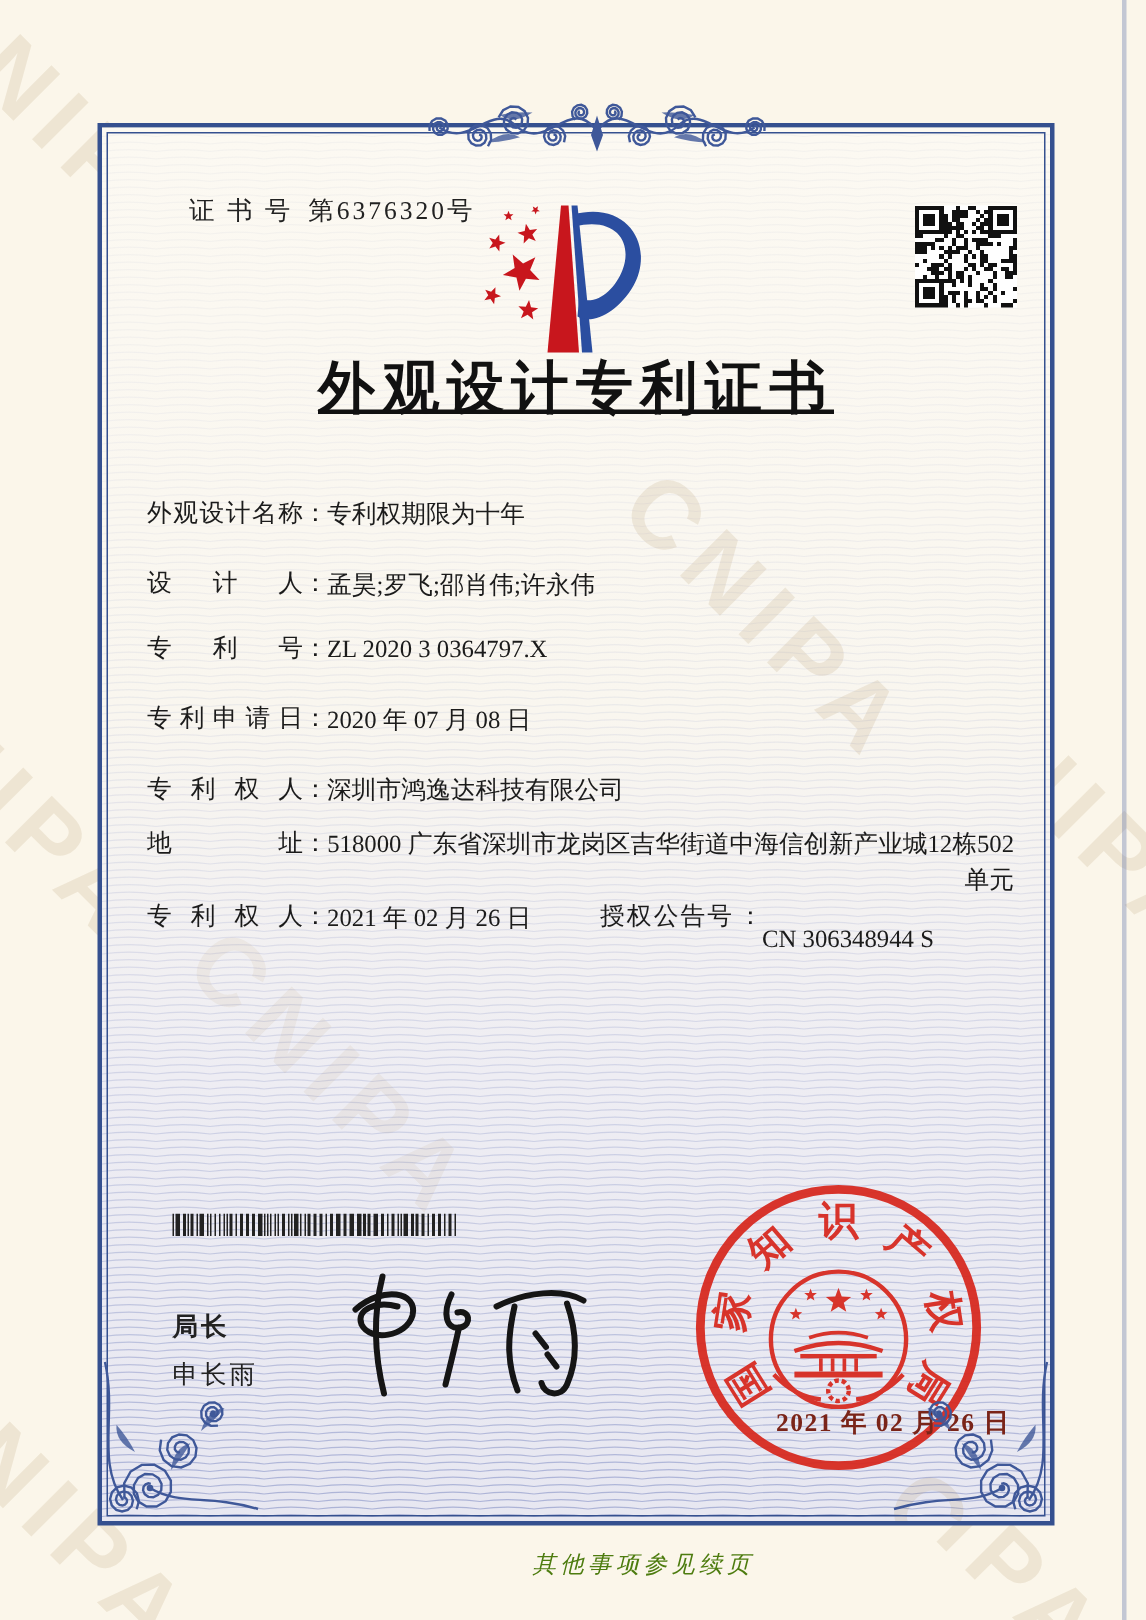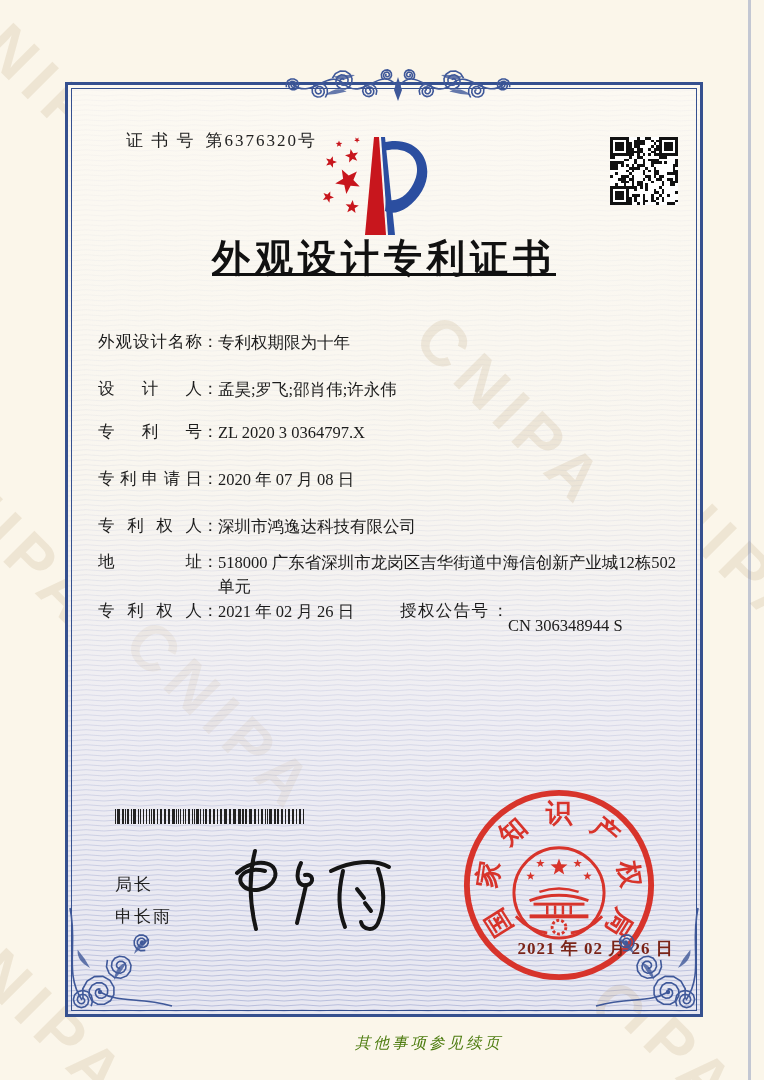--- a/index.html
+++ b/index.html
@@ -27,21 +27,21 @@
   .flabel{position:absolute;left:30px;display:inline-block;width:104px;text-align:justify;text-align-last:justify;white-space:nowrap;}
   .fcolon{position:absolute;left:134px;}
   .fvalue{position:absolute;left:150px;display:inline-block;width:500px;line-height:24px;}
   .g2{left:332px;width:88px;}
   .g2c{left:424px;}
   .g2v{left:440px;width:240px;margin-top:14px;}
   .body-text{position:absolute;left:30px;top:543px;width:584px;}
   .body-text p{margin:0;text-indent:34px;line-height:29px;font-size:16.5px;font-style:italic;color:#1d1d1d;letter-spacing:0.3px;}
   .barcode{position:absolute;left:45px;top:724px;}
   .signer{position:absolute;left:47px;font-family:"Liberation Sans",sans-serif;font-size:17px;color:#222;letter-spacing:2px;}
-  .signer.t{top:788px;} .signer.n{top:820px;}
+  .signer.t{top:788px;font-weight:bold;} .signer.n{top:820px;}
   .signature{position:absolute;left:135px;top:752px;z-index:3;}
   .seal{position:absolute;left:393px;top:702px;z-index:3;opacity:0.93;}
   .seal-date{position:absolute;left:420px;top:852px;width:215px;text-align:center;font-size:17px;font-weight:bold;
              color:#7a2418;letter-spacing:1px;z-index:4;}
   .page-footer{position:absolute;left:0;top:898px;width:100%;text-align:center;font-size:14.5px;letter-spacing:2px;color:#3a3a3a;}
   .cont-note{position:absolute;left:0;top:1033px;width:100%;text-align:center;font-size:15.5px;font-style:italic;
              letter-spacing:3px;color:#4d7c0f;z-index:2;padding-left:47px;}
   .fl{position:absolute;z-index:4;pointer-events:none;}
   .fl.top{left:215px;top:-30px;}
   .fl.bl{left:-14px;bottom:-18px;}
@@ -651,21 +651,21 @@
             <span class="fvalue">2020 年 07 月 08 日</span>
           </div>
           <div class="frow" style="top: 430px;">
             <span class="flabel">专利权人</span>
             <span class="fcolon">：</span>
             <span class="fvalue">深圳市鸿逸达科技有限公司</span>
           </div>
           <div class="frow" style="top: 466px;">
             <span class="flabel">地址</span>
             <span class="fcolon">：</span>
-            <span class="fvalue" style="width: 458px;">518000 广东省深圳市龙岗区吉华街道中海信创新产业城12栋502单元</span>
+            <span class="fvalue" style="width: 458px; text-align: right;">518000 广东省深圳市龙岗区吉华街道中海信创新产业城12栋502单元</span>
           </div>
         </div>
 
       <div class="frow" style="top:515px;">
         <span class="flabel">专利权人</span>
           <span class="fcolon">：</span>
           <span class="fvalue" style="width:280px;">2021 年 02 月 26 日</span>
         <span class="flabel g2">授权公告号</span>
           <span class="fcolon g2c">：</span>
           <span class="fvalue g2v">CN 306348944 S</span>

